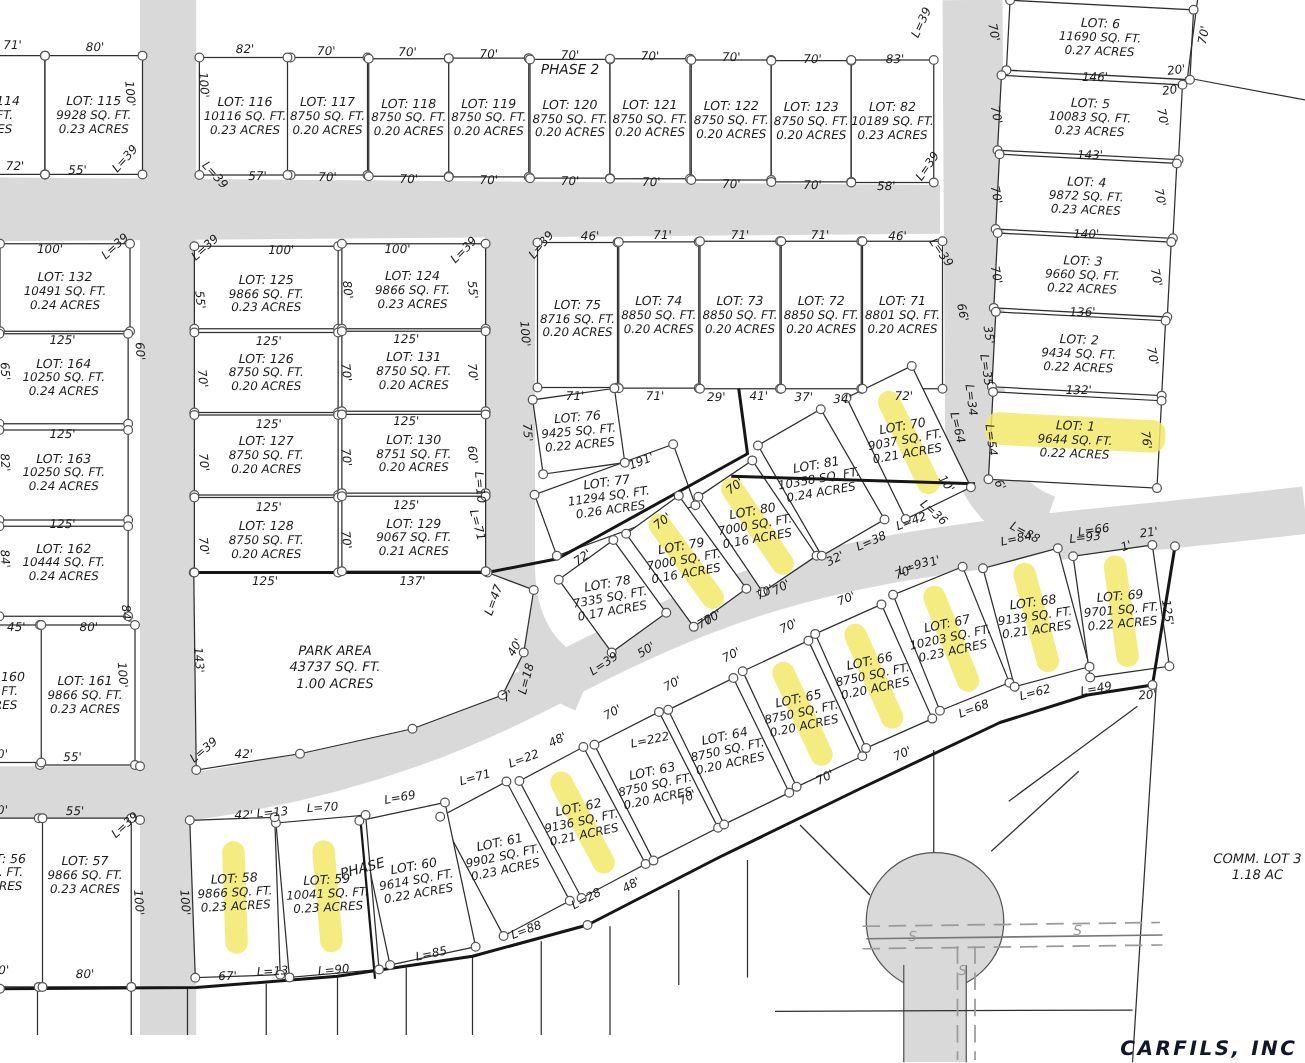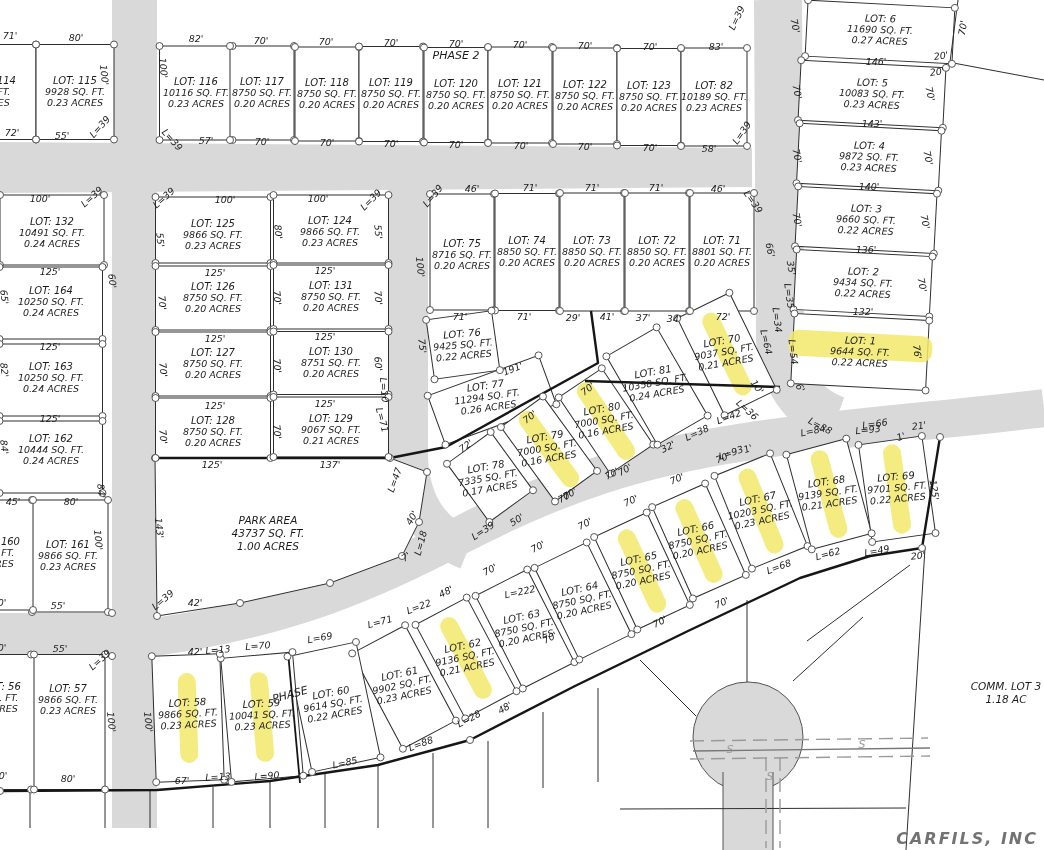--- a/index.html
+++ b/index.html
@@ -1,20 +1,20 @@
 <!DOCTYPE html>
 <html><head>
 <meta charset="utf-8">
 <style>
   html,body{margin:0;padding:0;background:#fff;}
   #stage{position:relative;width:1044px;height:850px;background:#ffffff;overflow:hidden;
          font-family:"DejaVu Sans",sans-serif;}
   #plat{display:block;}
   .watermark{position:absolute;right:6px;bottom:2px;font-style:italic;font-weight:bold;
-             font-size:16px;letter-spacing:2px;color:#737373;
+             font-size:16px;letter-spacing:2px;color:#0f172a;
              font-family:"DejaVu Sans",sans-serif;}
 </style>
 </head>
 <body>
 
 <div id="stage">
   <svg id="plat" xmlns="http://www.w3.org/2000/svg" width="1044" height="850" viewBox="0 0 1044 850">
       <g>
         <polygon points="0,142 752,148 752,187 0,193" fill="#d9d9d9"></polygon>
         <rect x="112" y="0" width="45" height="828" fill="#d9d9d9"></rect>

